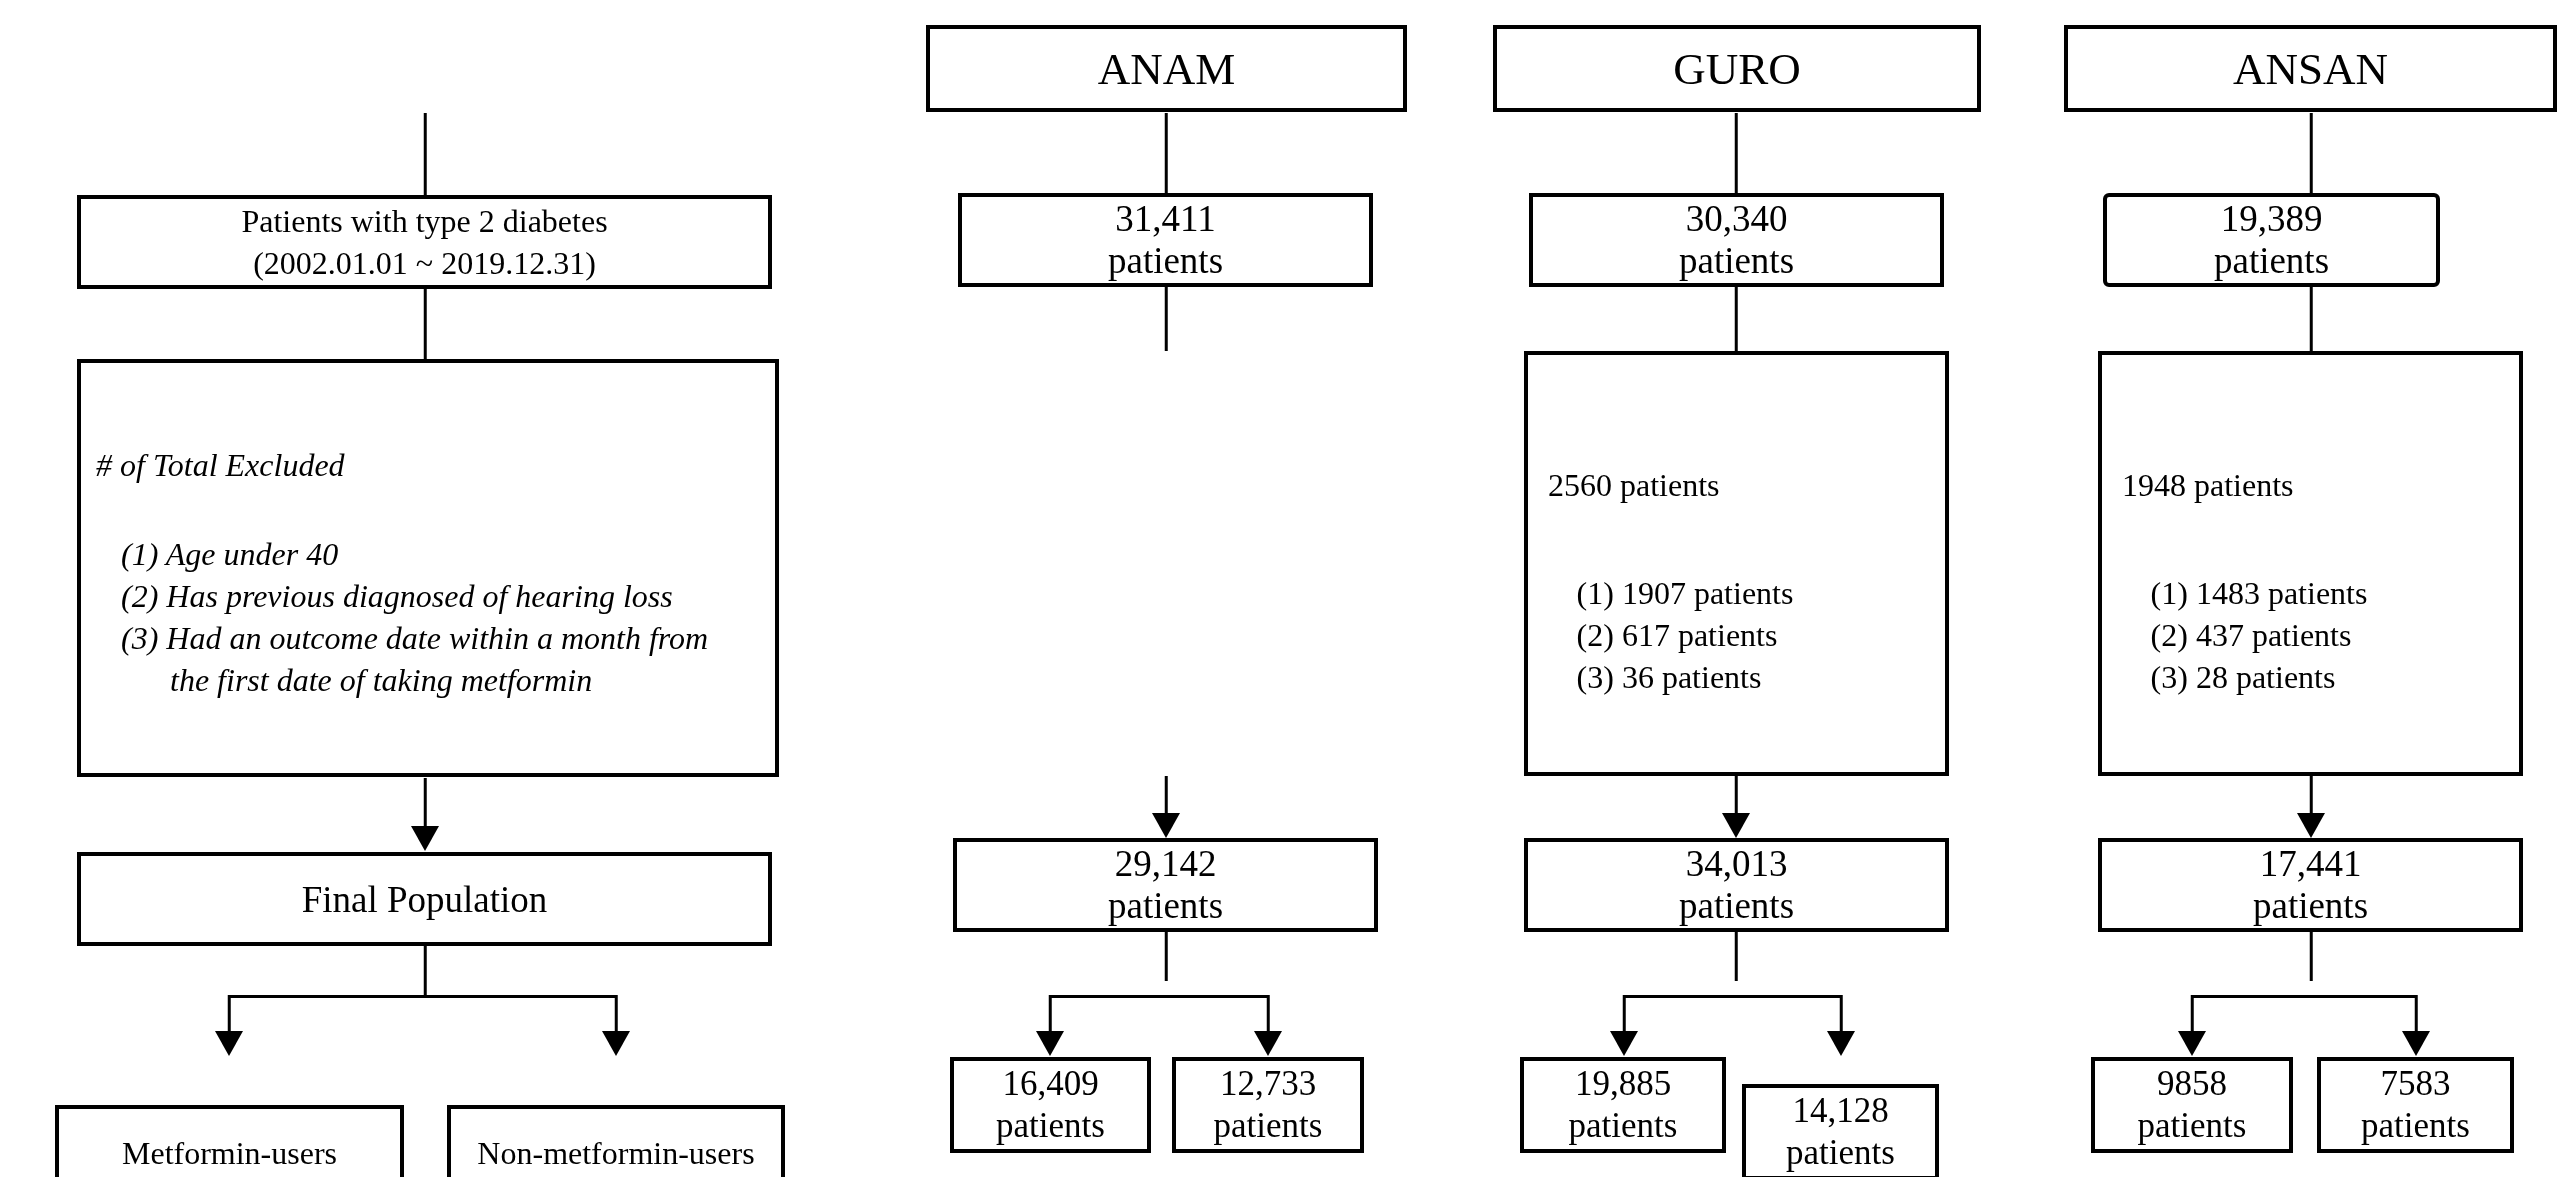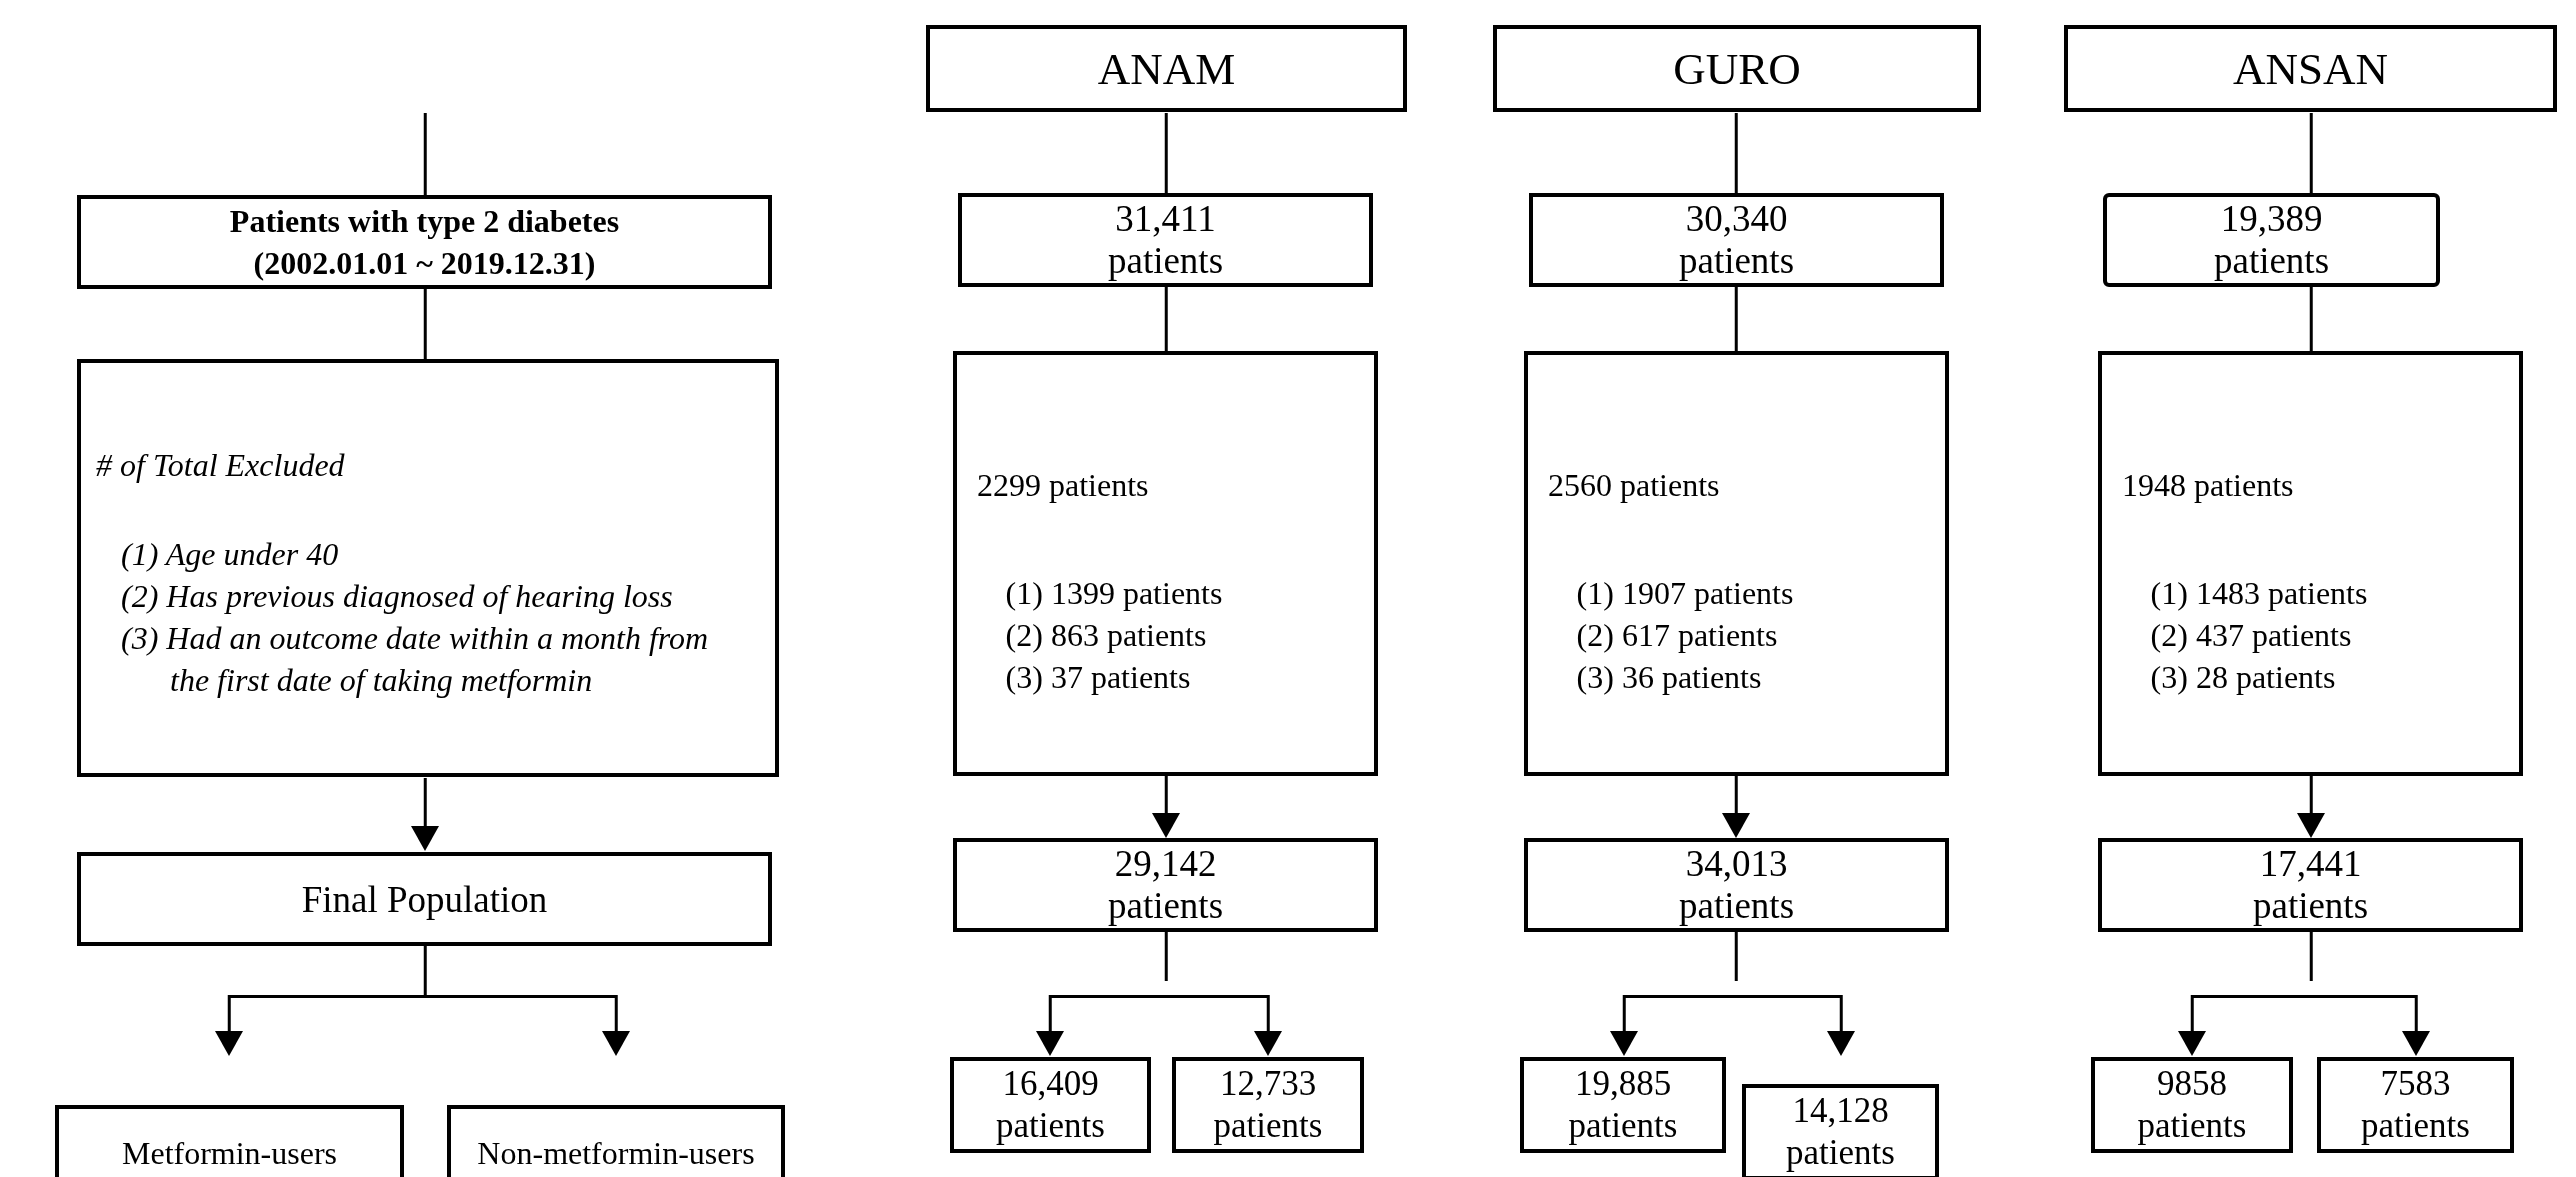--- a/index.html
+++ b/index.html
@@ -19,21 +19,21 @@
     flex-direction:column;
     align-items:center;
     justify-content:center;
     text-align:center;
   }
   .header-box{font-size:45px;}
   .twoline{font-size:37px;line-height:42px;}
   .smallbox{font-size:35px;line-height:42px;}
   .onetext{font-size:37px;}
   .userbox{font-size:32px;margin-top:48px;}
-  .popbox{font-size:32px;line-height:42px;font-weight:bold;}
+  .popbox{font-size:32px;line-height:42px;}
   .excl{
     align-items:flex-start;
     justify-content:flex-start;
     text-align:left;
     font-size:32px;
     line-height:42px;
   }
   .excl-src{padding:81px 20px 0 15px;}
   .excl-h{padding:109px 17px 0 20px;}
   .excl-items{margin-top:47px;margin-left:25px;}
@@ -95,28 +95,20 @@
     <span>Non-metformin-users</span>
   </div>
   <div class="vline" style="left:1166px;top:113px;height:81px;"></div>
 
   <div class="box twoline" style="left:958px;top:193px;width:415px;height:94px;">
     <div>31,411</div>
     <div>patients</div>
   </div>
   <div class="vline" style="left:1166px;top:287px;height:64px;"></div>
 
-  <div class="box excl excl-h" style="left:953px;top:351px;width:425px;height:425px;">
-    <div>2299 patients</div>
-    <div class="excl-items">
-      <div>(1) 1399 patients</div>
-      <div>(2) 863 patients</div>
-      <div>(3) 37 patients</div>
-    </div>
-  </div>
   <div class="vline" style="left:1166px;top:776px;height:37px;"></div>
   <div class="arrowhead" style="left:1166px;top:813px;"></div>
 
   <div class="box twoline" style="left:953px;top:838px;width:425px;height:94px;">
     <div>29,142</div>
     <div>patients</div>
   </div>
   <div class="vline" style="left:1166px;top:932px;height:49px;"></div>
   <div class="hline" style="left:1050px;top:995px;width:218px;"></div>
   <div class="vline" style="left:1050px;top:995px;height:38px;"></div>

